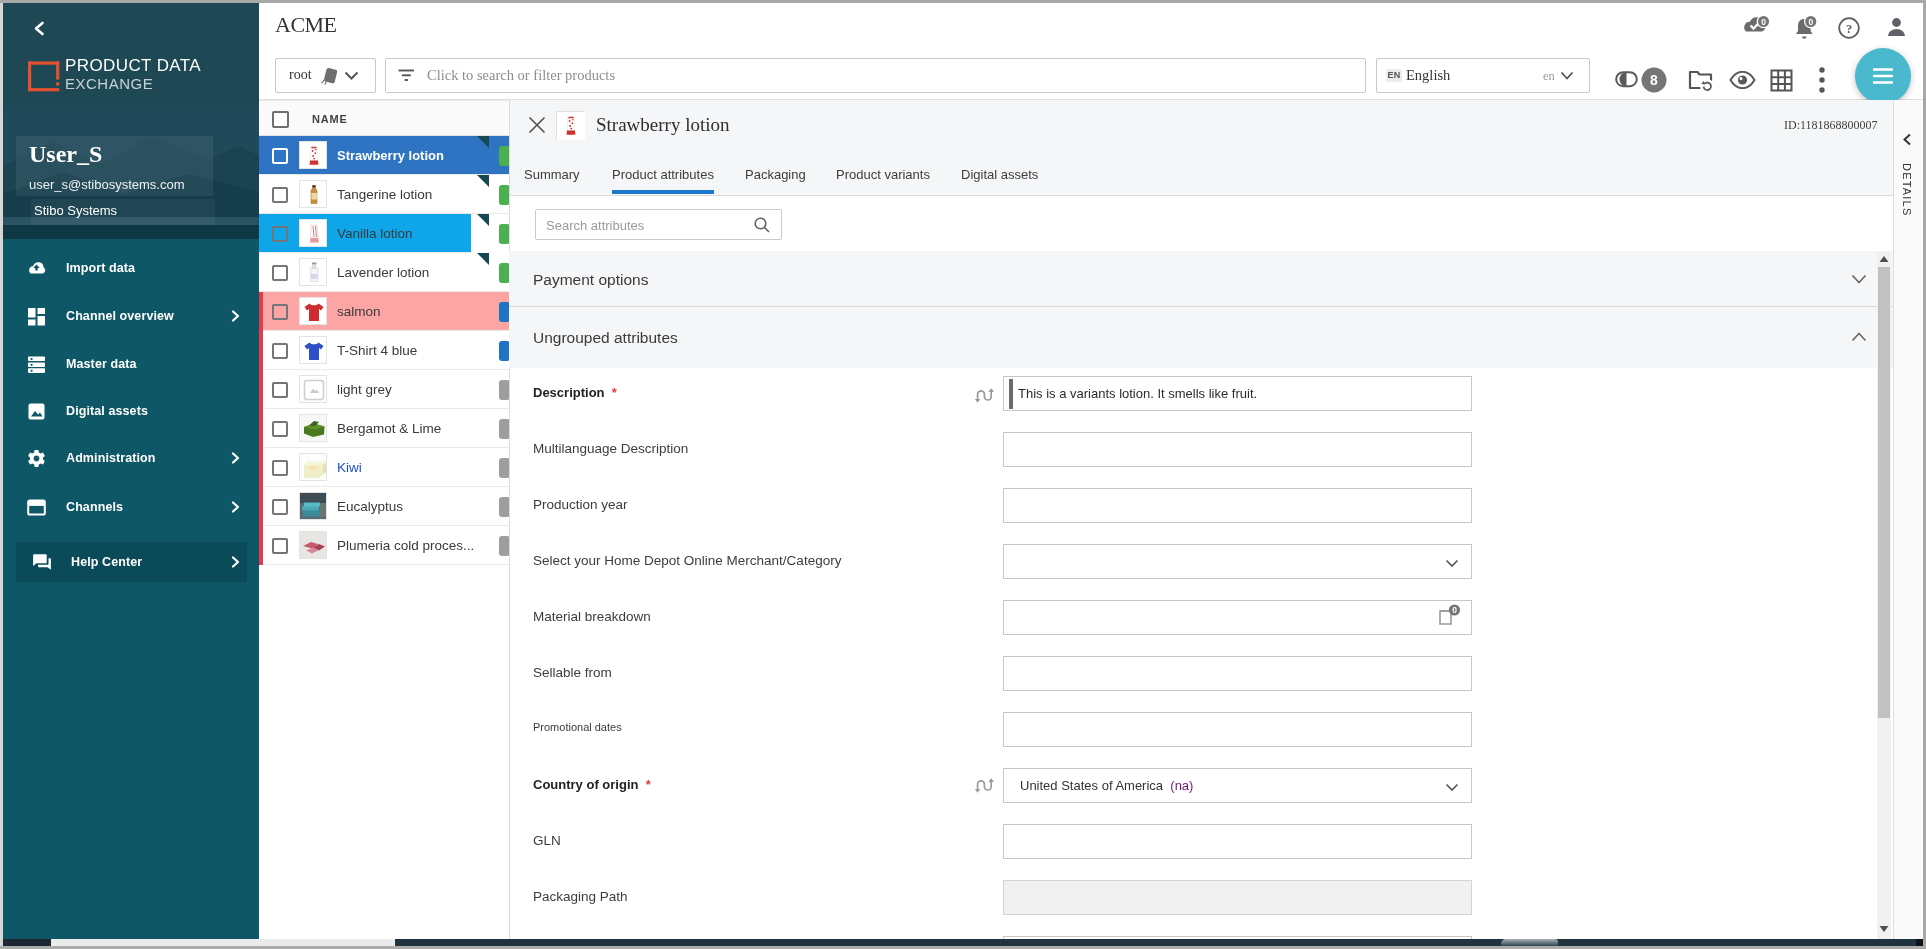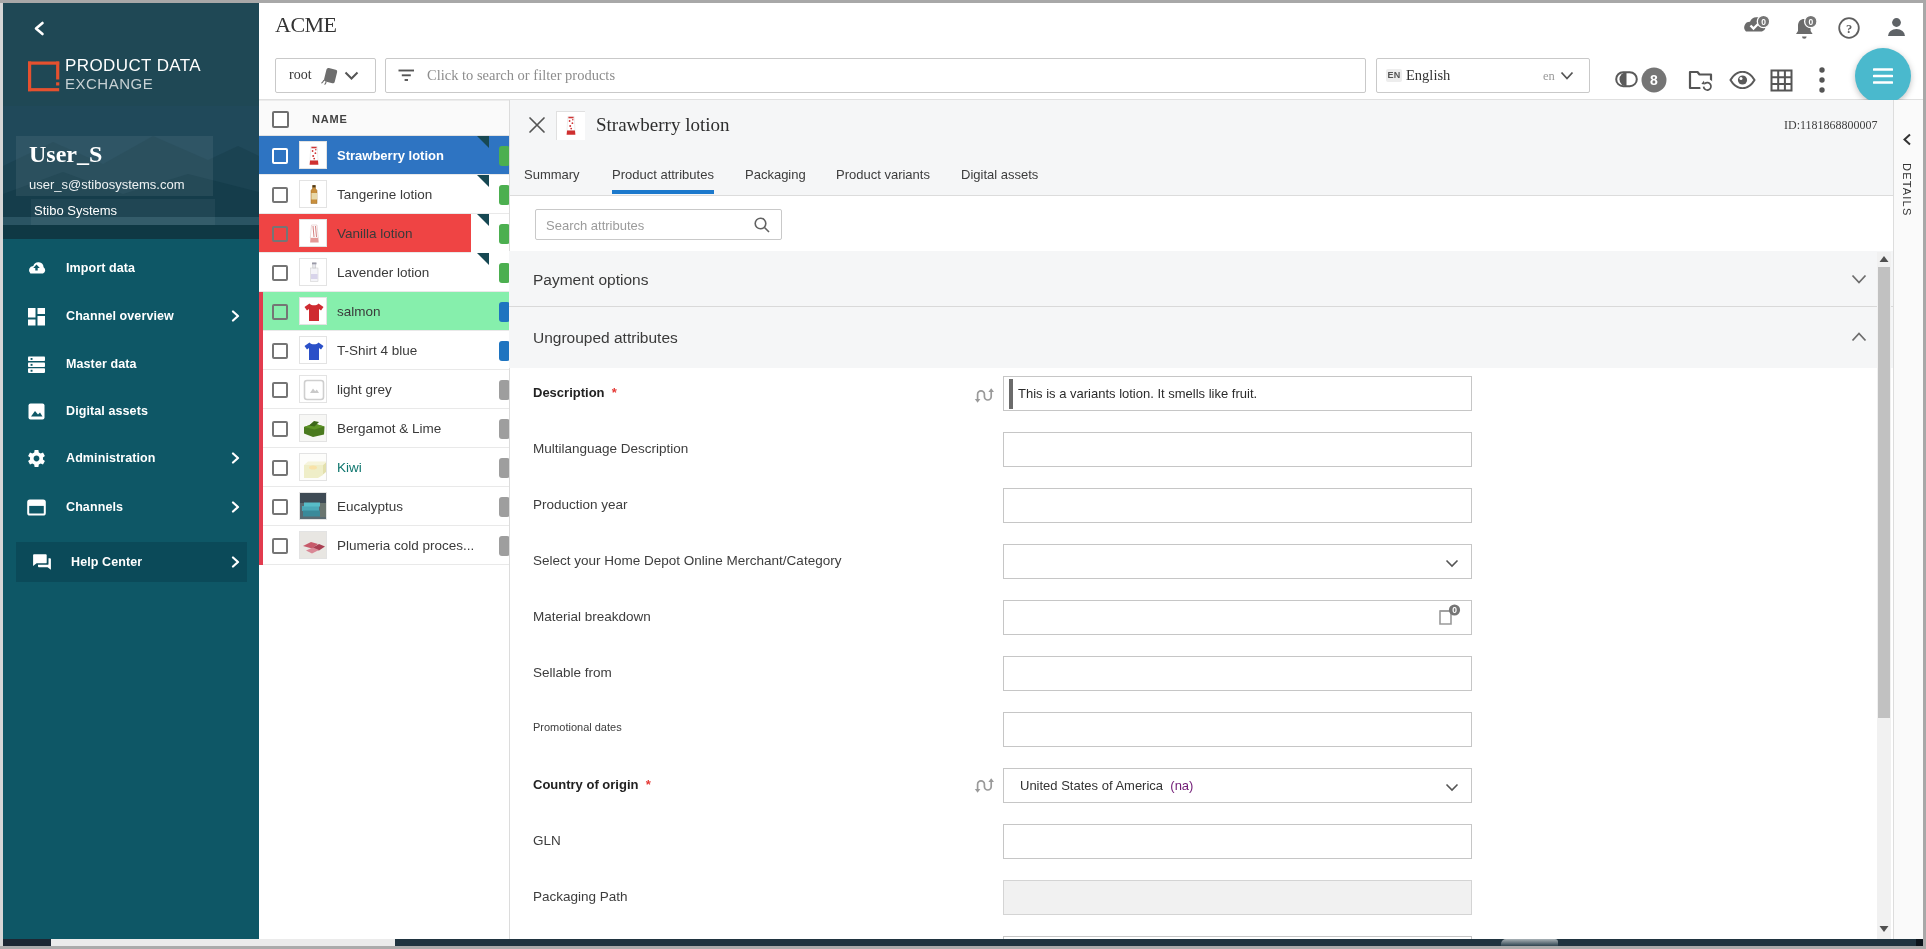--- a/index.html
+++ b/index.html
@@ -213,21 +213,21 @@
 <div class="a" style="left:40px;top:5px;width:28px;height:28px;border:1px solid #e3e3e3;background:#fff;overflow:hidden"><svg width="28" height="28" viewBox="0 0 28 28">
           <rect width="28" height="28" fill="#fff"></rect>
           <path d="M12.5,4.5 h3 v3 l1.5,2 v13 h-6 v-13 l1.5,-2 z" fill="#c98f3d" stroke="#9a6a25" stroke-width="0.5"></path>
 <rect x="12.6" y="4.2" width="2.8" height="2.2" fill="#4a3a20"></rect>
           <rect x="11.4" y="12" width="5.6" height="6.5" fill="#e8d8a8"></rect>
         </svg></div>
 <div class="a" style="left:78px;top:12px;font-size:13.5px;color:#3a3a3a;font-weight:normal;white-space:nowrap">Tangerine lotion</div>
 <div class="a" style="left:218px;top:0;width:0;height:0;border-top:12px solid #174853;border-left:12px solid transparent"></div>
 <div class="a" style="left:240px;top:9.5px;width:11px;height:20px;border-radius:3px;background:#4caf50"></div>
 </div>
-<div class="a" style="left:259px;top:214px;width:212px;height:39px;background:#ef4444;border-bottom:1px solid #e9e9e9">
+<div class="a" style="left:259px;top:214px;width:212px;height:39px;background:#0ea5e9;border-bottom:1px solid #e9e9e9">
 <div class="a" style="left:13px;top:11.5px;width:16px;height:16px;border:2px solid #757575;border-radius:2px;box-sizing:border-box"></div>
 <div class="a" style="left:40px;top:5px;width:28px;height:28px;border:1px solid #e3e3e3;background:#fff;overflow:hidden"><svg width="28" height="28" viewBox="0 0 28 28">
           <rect width="28" height="28" fill="#fff"></rect>
           <path d="M11.5,5 h5.5 l1.3,13 h-8 z" fill="#fff" stroke="#e0c0c0" stroke-width="0.6"></path>
 <g stroke="#d4807f" stroke-width="1">
             <path d="M13,6 l1,11"></path>
             <path d="M15.5,6 l1,11"></path>
           </g>
 <path d="M10.5,18 h7.8 l0.4,4.5 h-8.6 z" fill="#e49a98"></path>
         </svg></div>
@@ -241,21 +241,21 @@
           <rect width="28" height="28" fill="#fff"></rect>
           <rect x="10.5" y="9" width="7.5" height="13.5" fill="#f4f4f8" stroke="#ccc" stroke-width="0.5"></rect>
 <rect x="12.8" y="4" width="3" height="5" fill="#e8e8ee" stroke="#bbb" stroke-width="0.5"></rect>
           <rect x="12" y="3.5" width="4.5" height="1.8" fill="#9a9aa8"></rect>
 <rect x="11" y="15" width="6.6" height="5" fill="#d8d4ea"></rect>
         </svg></div>
 <div class="a" style="left:78px;top:12px;font-size:13.5px;color:#3a3a3a;font-weight:normal;white-space:nowrap">Lavender lotion</div>
 <div class="a" style="left:218px;top:0;width:0;height:0;border-top:12px solid #174853;border-left:12px solid transparent"></div>
 <div class="a" style="left:240px;top:9.5px;width:11px;height:20px;border-radius:3px;background:#4caf50"></div>
 </div>
-<div class="a" style="left:259px;top:292px;width:260px;height:39px;background:#86efac;border-bottom:1px solid #e9e9e9">
+<div class="a" style="left:259px;top:292px;width:260px;height:39px;background:#fca5a5;border-bottom:1px solid #e9e9e9">
 <div class="a" style="left:0;top:0;width:4px;height:39px;background:#e23b4e"></div>
 <div class="a" style="left:13px;top:11.5px;width:16px;height:16px;border:2px solid #757575;border-radius:2px;box-sizing:border-box"></div>
 <div class="a" style="left:40px;top:5px;width:28px;height:28px;border:1px solid #e3e3e3;background:#fff;overflow:hidden"><svg width="28" height="28" viewBox="0 0 28 28">
           <rect width="28" height="28" fill="#fff"></rect>
           <path d="M9.5,5.5 L4.5,9 L7,12.5 L9,11 V23 H19 V11 L21,12.5 L23.5,9 L18.5,5.5 C17,7 16,7.3 14,7.3 C12,7.3 11,7 9.5,5.5 Z" fill="#cf2b31"></path>
         </svg></div>
 <div class="a" style="left:78px;top:12px;font-size:13.5px;color:#3a3a3a;font-weight:normal;white-space:nowrap">salmon</div>
 <div class="a" style="left:240px;top:9.5px;width:11px;height:20px;border-radius:3px;background:#1e74c0"></div>
 </div>
 <div class="a" style="left:259px;top:331px;width:250px;height:39px;background:#fff;border-bottom:1px solid #e9e9e9">
@@ -294,21 +294,21 @@
 <div class="a" style="left:259px;top:448px;width:250px;height:39px;background:#fff;border-bottom:1px solid #e9e9e9">
 <div class="a" style="left:0;top:0;width:4px;height:39px;background:#e23b4e"></div>
 <div class="a" style="left:13px;top:11.5px;width:16px;height:16px;border:2px solid #757575;border-radius:2px;box-sizing:border-box"></div>
 <div class="a" style="left:40px;top:5px;width:28px;height:28px;border:1px solid #e3e3e3;background:#fff;overflow:hidden"><svg width="28" height="28" viewBox="0 0 28 28">
           <rect width="28" height="28" fill="#fdfdfb"></rect>
           <path d="M4,11 h19 v10 l-5,3 H4 z" fill="#efeec8"></path>
 <path d="M4,11 l4,-3.5 h19 l-4,3.5 z" fill="#f6f4da"></path>
           <path d="M23,11 l4,-3.5 v9.5 l-4,3.5 z" fill="#e3e0ad"></path>
 <ellipse cx="13" cy="13.5" rx="4" ry="2" fill="#f9e2a8"></ellipse>
         </svg></div>
-<div class="a" style="left:78px;top:12px;font-size:13.5px;color:#0f766e;font-weight:normal;white-space:nowrap">Kiwi</div>
+<div class="a" style="left:78px;top:12px;font-size:13.5px;color:#1d4ed8;font-weight:normal;white-space:nowrap">Kiwi</div>
 <div class="a" style="left:240px;top:9.5px;width:11px;height:20px;border-radius:3px;background:#9e9e9e"></div>
 </div>
 <div class="a" style="left:259px;top:487px;width:250px;height:39px;background:#fff;border-bottom:1px solid #e9e9e9">
 <div class="a" style="left:0;top:0;width:4px;height:39px;background:#e23b4e"></div>
 <div class="a" style="left:13px;top:11.5px;width:16px;height:16px;border:2px solid #757575;border-radius:2px;box-sizing:border-box"></div>
 <div class="a" style="left:40px;top:5px;width:28px;height:28px;border:1px solid #e3e3e3;background:#fff;overflow:hidden"><svg width="28" height="28" viewBox="0 0 28 28">
           <rect width="28" height="28" fill="#5a6a72"></rect>
           <rect x="0" y="0" width="28" height="10" fill="#3f4b55"></rect>
 <path d="M2,13 h17 v5 H2 z" fill="#4aa8b8"></path>
           <path d="M4,9.5 h16 v4 H4 z" fill="#58bcc8"></path>

